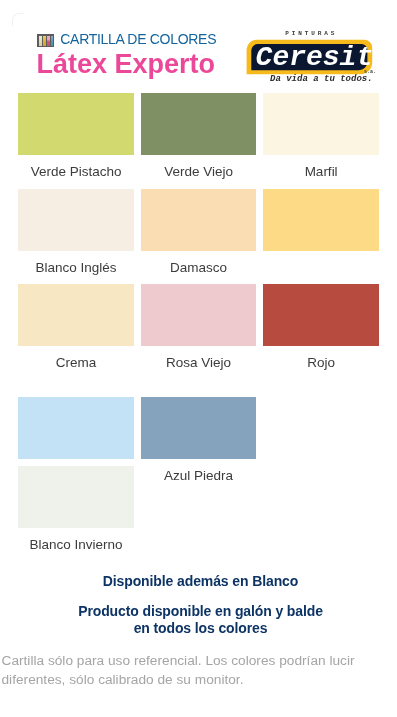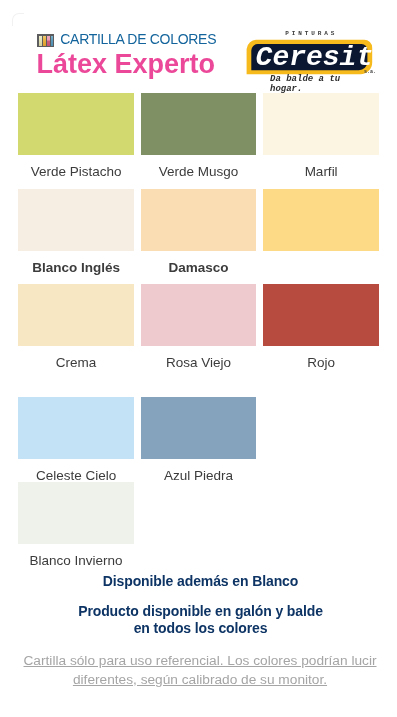--- a/index.html
+++ b/index.html
@@ -39,22 +39,22 @@
   .cell:last-child{margin-right:0;}
   .sw{height:62.4px;width:115.3px;}
   .lbl{text-align:center;font-size:13.5px;color:#3c3c3c;
        height:20px;line-height:20px;margin-top:6.8px;white-space:nowrap;}
 
   
   .foot1{position:absolute;left:2px;top:573px;width:397px;text-align:center;
          font-size:14px;font-weight:bold;color:#0d3464;line-height:16px;letter-spacing:-0.11px;}
   .foot2{position:absolute;left:2px;top:602.5px;width:397px;text-align:center;
          font-size:14px;font-weight:bold;color:#0d3464;line-height:17.5px;letter-spacing:-0.12px;}
-  .disc{position:absolute;left:1.5px;top:651px;width:397px;text-align:center;
-        font-size:13.7px;color:#a5a5a5;line-height:19px;text-decoration:underline;}
+  .disc{position:absolute;left:1.5px;top:651px;width:397px;text-align:left;
+        font-size:13.7px;color:#a5a5a5;line-height:19px;}
 </style>
 </head>
 <body>
 
 <div class="page">
 
   <div class="corner-mark"></div>
 
   <div class="header">
     <div class="kicker-row">
@@ -98,41 +98,41 @@
       <div class="logo-top">PINTURAS</div>
       <svg class="logo-plate" width="131" height="40" viewBox="0 0 131 40">
         <path d="M0.6 11.0 A10.4 10.4 0 0 1 11.0 1.7 L118.2 1.7
                  A8.0 8.0 0 0 1 126.2 9.7 L126.2 24.5
                  A11.8 11.8 0 0 1 114.4 36.3 L0.6 36.3 Z" fill="#F7BA1C"></path>
         <path d="M5.3 12.6 A6.5 6.5 0 0 1 11.8 6.1 L115.6 6.1
                  A5.8 5.8 0 0 1 121.4 11.9 L121.4 23.8
                  A8.5 8.5 0 0 1 112.9 32.3 L5.3 32.3 Z" fill="#0B1730"></path>
       </svg>
       <div class="logo-brand">Ceresita</div>
-      <div class="logo-tag">Da balde a tu hogar.</div>
+      <div class="logo-tag">Da vida a tu todos.</div>
       <div class="logo-sa">s.a.</div>
     </div>
   </div>
 
   <div class="grid" id="grid">
       <div class="row" style="top: 0px;">
         <div class="cell">
           <div class="sw" style="background: rgb(210, 217, 110);"></div>
           <div class="lbl">Verde Pistacho</div>
         </div>
         <div class="cell">
           <div class="sw" style="background: rgb(127, 145, 100);"></div>
-          <div class="lbl">Verde Musgo</div>
+          <div class="lbl">Verde Viejo</div>
         </div>
         <div class="cell">
           <div class="sw" style="background: rgb(252, 245, 226);"></div>
           <div class="lbl">Marfil</div>
         </div>
       </div>
-      <div class="row" style="top: 95.5px; font-weight: bold;">
+      <div class="row" style="top: 95.5px;">
         <div class="cell">
           <div class="sw" style="background: rgb(246, 237, 227);"></div>
           <div class="lbl">Blanco Inglés</div>
         </div>
         <div class="cell">
           <div class="sw" style="background: rgb(250, 221, 178);"></div>
           <div class="lbl">Damasco</div>
         </div>
         <div class="cell">
           <div class="sw" style="background: rgb(252, 218, 134);"></div>
@@ -155,30 +155,30 @@
       <div class="row" style="top: 304px;">
         <div class="cell">
           <div class="sw" style="background: rgb(196, 226, 245);"></div>
           <div class="lbl">Celeste Cielo</div>
         </div>
         <div class="cell">
           <div class="sw" style="background: rgb(134, 163, 189);"></div>
           <div class="lbl">Azul Piedra</div>
         </div>
       </div>
-      <div class="row" style="top: 389px;">
+      <div class="row" style="top: 373px;">
         <div class="cell">
           <div class="sw" style="background: rgb(238, 242, 235);"></div>
           <div class="lbl">Blanco Invierno</div>
         </div>
       </div>
     </div>
 
   <div class="foot1">Disponible además en Blanco</div>
   <div class="foot2">
     <div>Producto disponible en galón y balde</div>
     <div>en todos los colores</div>
   </div>
   <div class="disc">
     <div>Cartilla sólo para uso referencial. Los colores podrían lucir</div>
-    <div>diferentes, según calibrado de su monitor.</div>
+    <div>diferentes, sólo calibrado de su monitor.</div>
   </div>
 </div>
 
 </body></html>

